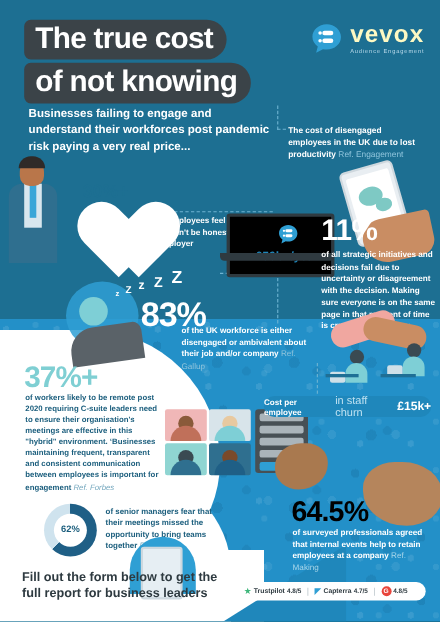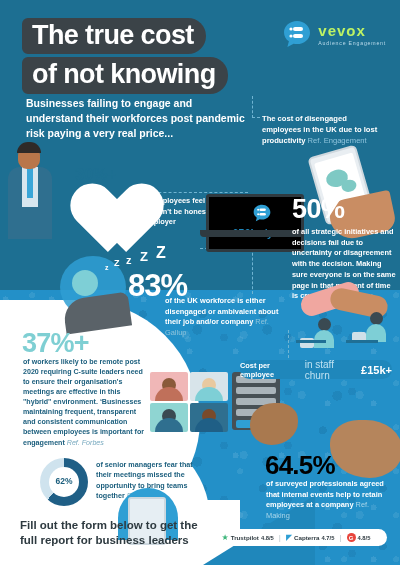--- a/index.html
+++ b/index.html
@@ -53,21 +53,21 @@
   }
   .title-line.l1{border-radius:6px 18px 18px 6px;}
   .title-line.l2{border-radius:6px 18px 18px 6px;}
   .subtitle{
     position:absolute;left:26px;top:96px;width:225px;color:#ffffff;
     font-size:10.5px;font-weight:bold;line-height:1.45;
   }
   
   .logo{position:absolute;right:14px;top:20px;display:flex;align-items:center;gap:7px;}
   .logo-mark{width:28px;height:28px;position:relative;}
-  .logo-text{color:#bef264;font-size:15px;font-weight:bold;letter-spacing:1px;line-height:1;}
+  .logo-text{color:#fef9c3;font-size:22px;font-weight:bold;letter-spacing:1px;line-height:1;}
   .logo-tag{color:#bcdcec;font-size:5.2px;letter-spacing:.8px;margin-top:2px;}
   
   .dash{position:absolute;border-color:#6fb4d2;border-style:dashed;}
   
   .rt-text{
     position:absolute;left:262px;top:113px;width:118px;color:#ffffff;
     font-size:7.6px;font-weight:bold;line-height:1.45;
   }
   .ref{color:#8fc4dc;font-weight:normal;}
   
@@ -311,21 +311,21 @@
           <circle cx="8" cy="9" r="1.6" fill="#ffffff"></circle>
           <circle cx="8" cy="16" r="1.6" fill="#ffffff"></circle>
         </svg>
       </div>
       <div class="laptop-tag">£50bn/year</div>
     </div>
     <div class="laptop-base"></div>
   </div>
 
   <div class="p50">
-    <div class="p50-num">50%</div>
+    <div class="p50-num">11%</div>
     <div class="p50-text">
       <span>of all strategic initiatives and decisions fail due to uncertainty or disagreement with the decision. Making sure everyone is on the same page in that moment of time is crucial</span>
       <span class="ref">Ref. Mckinsey</span>
     </div>
   </div>
 
   <div class="sleeper">
     <div class="sleeper-circ"></div>
     <div class="sleeper-head"></div>
     <div class="sleeper-body"></div>

